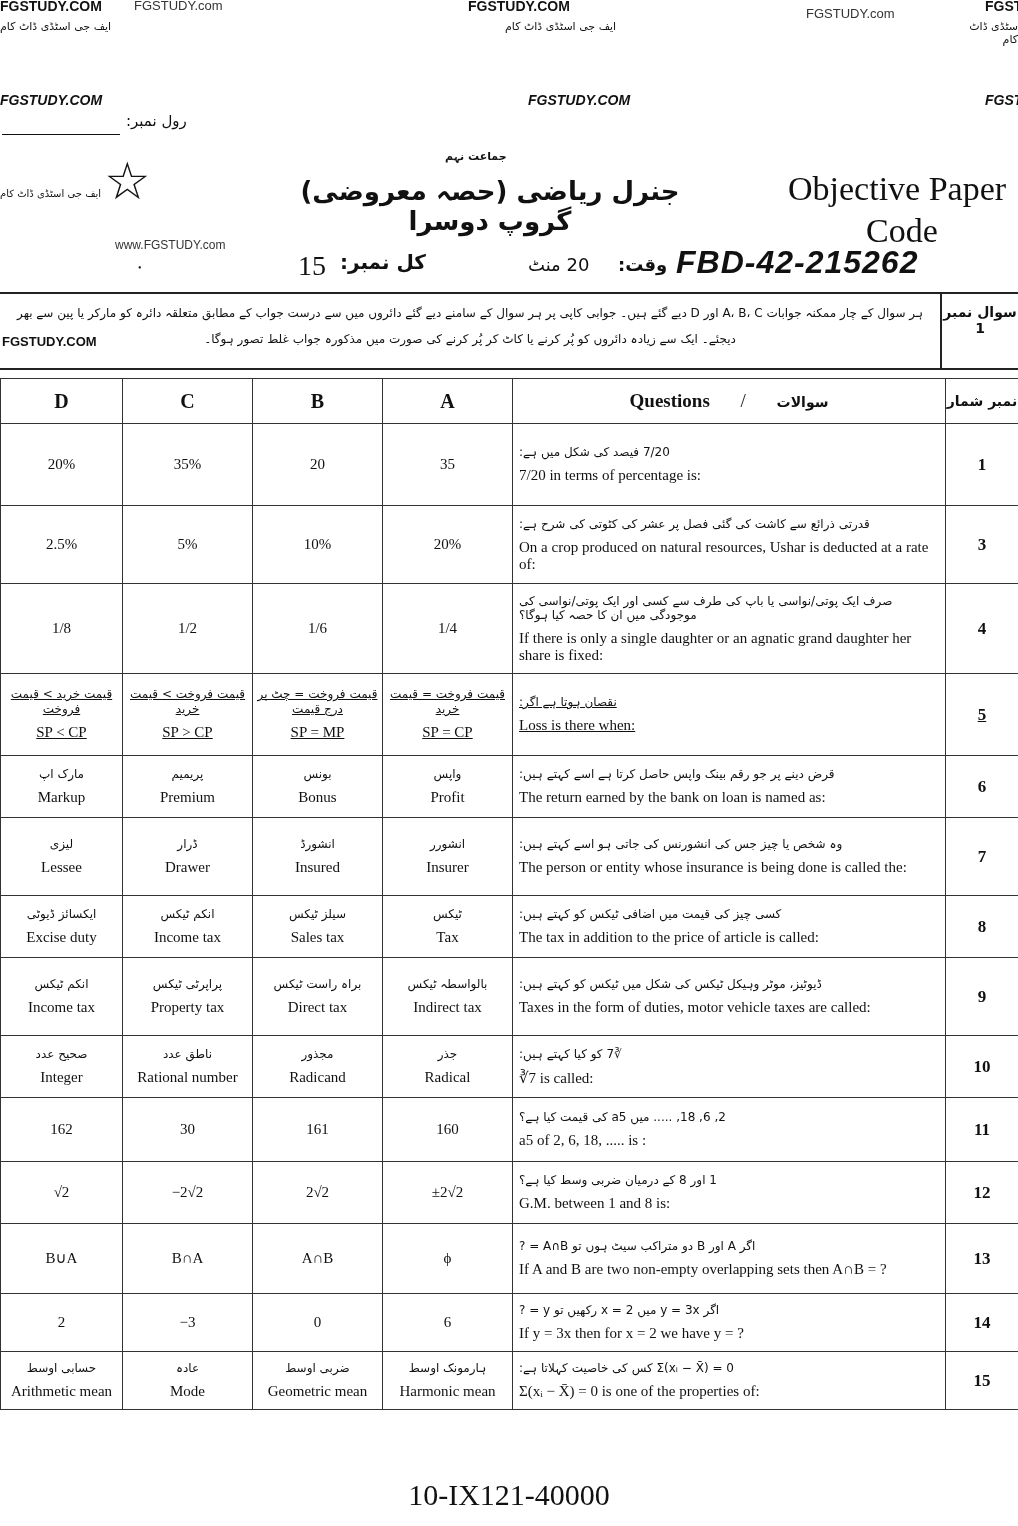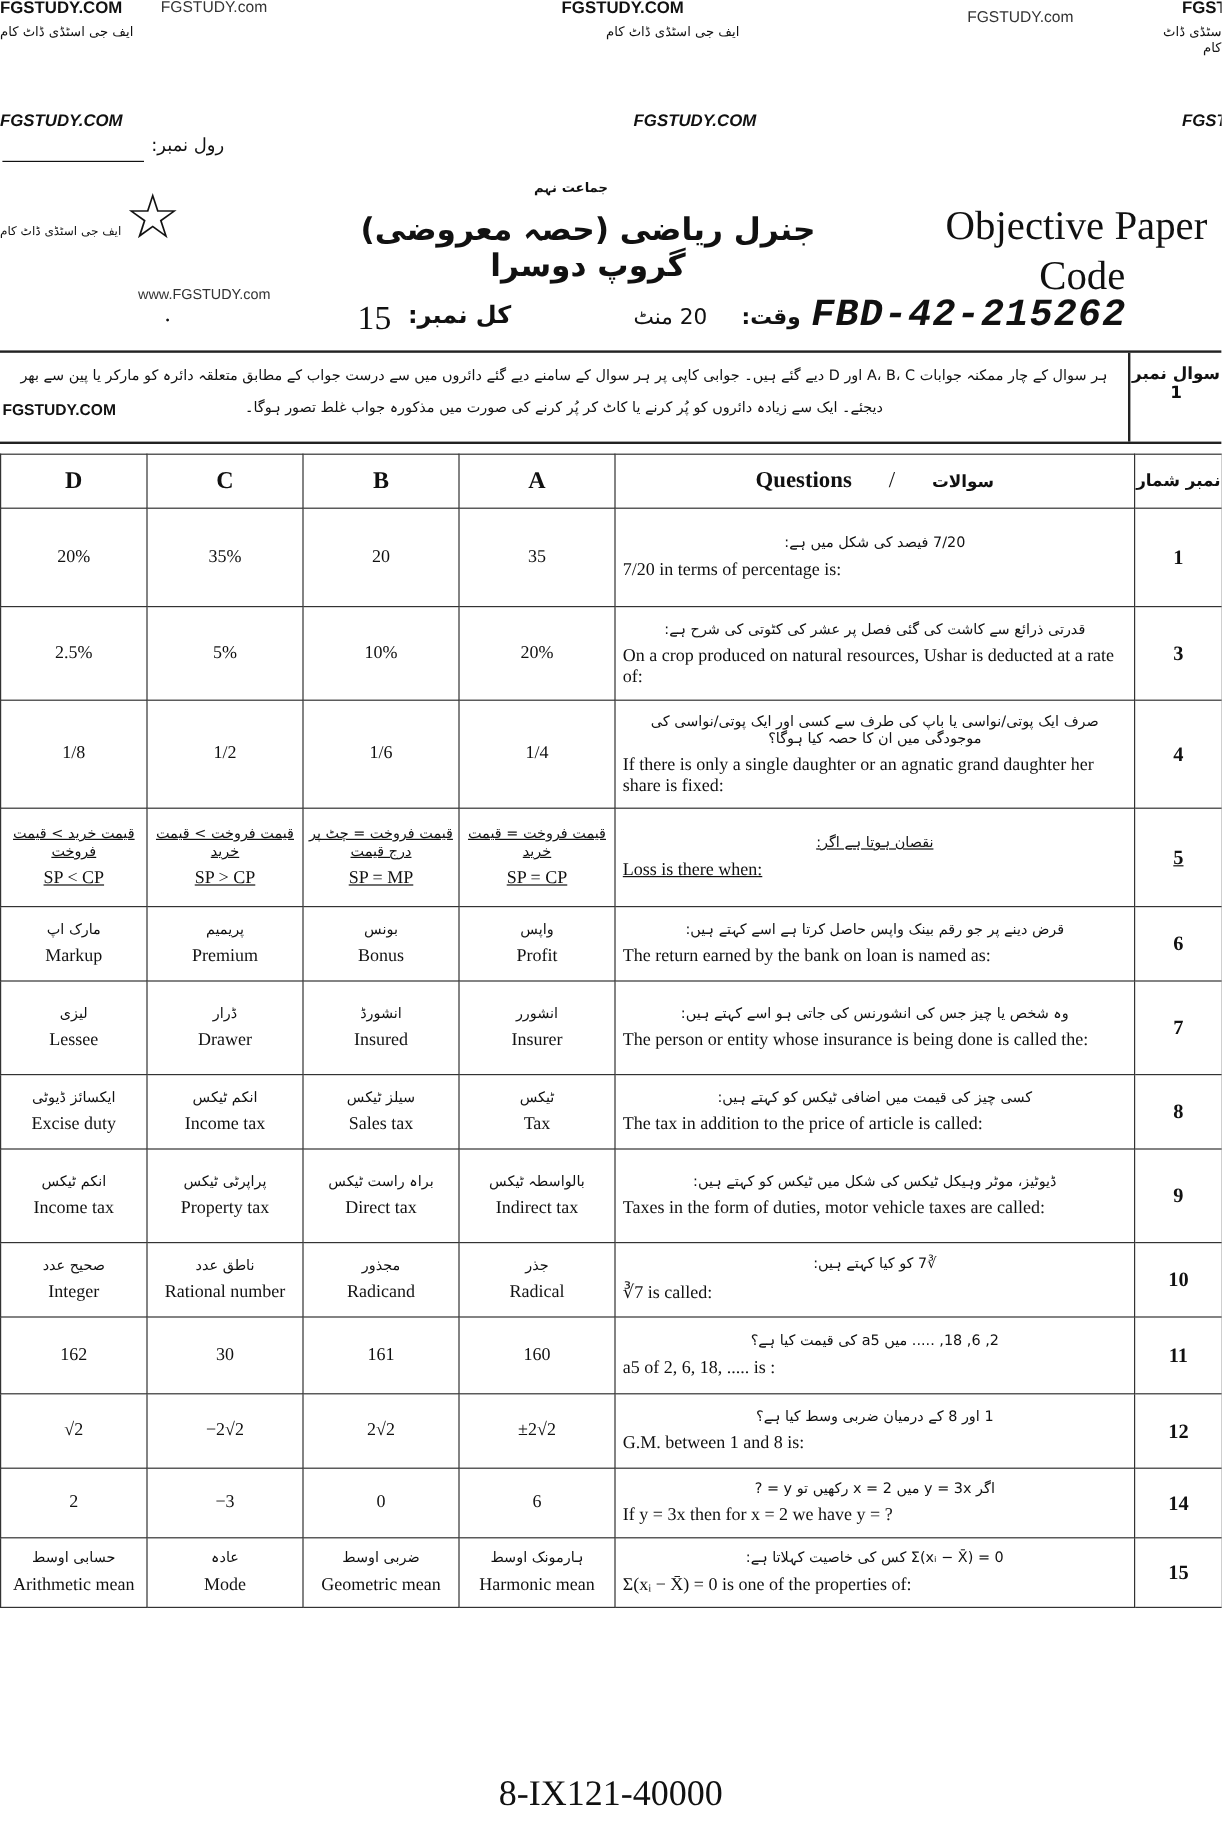--- a/index.html
+++ b/index.html
@@ -8,21 +8,21 @@
   .wm{font-family:"Liberation Sans",sans-serif;font-weight:bold;font-size:14px;color:#111;}
   .wm-thin{font-family:"Liberation Sans",sans-serif;font-size:13px;color:#333;}
   .urdu{direction:rtl;font-family:"DejaVu Sans",sans-serif;}
   .title-en{font-family:"Liberation Serif",serif;font-size:34px;margin-top:20px;}
   table.q{position:absolute;left:0;top:378px;width:1018px;border-collapse:collapse;table-layout:fixed;}
   table.q td, table.q th{border:1px solid #333;padding:0;vertical-align:middle;text-align:center;}
   table.q th{font-weight:bold;font-size:20px;height:44px;}
   .opt{font-size:15px;line-height:1.25;}
   .opt .ur{display:block;direction:rtl;font-family:"DejaVu Sans",sans-serif;font-size:12px;margin-bottom:6px;}
   .qcell{text-align:left !important;padding:4px 6px !important;font-size:15px;}
-  .qcell .ur{display:block;direction:rtl;text-align:center;font-family:"DejaVu Sans",sans-serif;font-size:12px;margin-bottom:8px;}
+  .qcell .ur{display:block;direction:rtl;text-align:left;font-family:"DejaVu Sans",sans-serif;font-size:12px;margin-bottom:8px;}
   .qnum{font-weight:bold;font-size:17px;}
   .instr{position:absolute;left:0;top:292px;width:1018px;height:74px;border-top:2px solid #222;border-bottom:2px solid #222;}
   .instr .txt{position:absolute;left:4px;right:82px;top:6px;direction:rtl;font-family:"DejaVu Sans",sans-serif;font-size:12px;line-height:26px;text-align:center;}
   .instr .lbl{position:absolute;right:0;top:0;width:78px;height:74px;border-left:2px solid #222;direction:rtl;font-family:"DejaVu Sans",sans-serif;font-size:14px;font-weight:bold;text-align:center;padding-top:10px;box-sizing:border-box;}
   .star{position:absolute;left:104px;top:156px;font-size:52px;line-height:1;}
   .footer{position:absolute;left:0;width:1018px;top:1478px;text-align:center;font-size:30px;}
 </style>
 </head>
 <body>
 
@@ -50,21 +50,21 @@
 <div class="abs title-en" style="left:788px;top:150px;">Objective Paper</div>
 <div class="abs title-en" style="left:866px;top:192px;">Code</div>
 
 <div class="abs wm-thin" style="left:115px;top:238px;font-size:12px;">www.FGSTUDY.com</div>
 <div class="abs" style="left:138px;top:262px;font-size:10px;">•</div>
 
 <div class="abs" style="left:298px;top:250px;font-size:28px;">15</div>
 <div class="abs urdu" style="left:340px;top:250px;font-size:20px;font-weight:bold;">کل نمبر:</div>
 <div class="abs urdu" style="left:528px;top:254px;font-size:18px;">20 منٹ</div>
 <div class="abs urdu" style="left:618px;top:254px;font-size:18px;font-weight:bold;">وقت:</div>
-<div class="abs" style="left:676px;top:244px;font-size:32px;font-weight:bold;font-family:Liberation Mono, monospace;font-style:italic;letter-spacing:1px;">FBD-42-215262</div>
+<div class="abs" style="left:676px;top:244px;font-size:32px;font-weight:bold;font-family:Liberation Sans, sans-serif;font-style:italic;letter-spacing:1px;">FBD-42-215262</div>
 
 <div class="instr">
   <div class="txt">ہر سوال کے چار ممکنہ جوابات A، B، C اور D دیے گئے ہیں۔ جوابی کاپی پر ہر سوال کے سامنے دیے گئے دائروں میں سے درست جواب کے مطابق متعلقہ دائرہ کو مارکر یا پین سے بھر دیجئے۔ ایک سے زیادہ دائروں کو پُر کرنے یا کاٹ کر پُر کرنے کی صورت میں مذکورہ جواب غلط تصور ہوگا۔</div>
   <div class="abs wm" style="left:2px;top:40px;font-size:13px;">FGSTUDY.COM</div>
   <div class="lbl">سوال نمبر 1</div>
 </div>
 
 <table class="q">
   <colgroup>
     <col style="width:122px">
@@ -170,32 +170,40 @@
         <td class="qnum">11</td>
       </tr>
       <tr style="height: 62px;">
         <td class="opt"><span>√2</span></td>
         <td class="opt"><span>−2√2</span></td>
         <td class="opt"><span>2√2</span></td>
         <td class="opt"><span>±2√2</span></td>
         <td class="qcell"><span class="ur">1 اور 8 کے درمیان ضربی وسط کیا ہے؟</span><span>G.M. between 1 and 8 is:</span></td>
         <td class="qnum">12</td>
       </tr>
+      <tr style="height: 70px;">
+        <td class="opt"><span>B∪A</span></td>
+        <td class="opt"><span>B∩A</span></td>
+        <td class="opt"><span>A∩B</span></td>
+        <td class="opt"><span>ϕ</span></td>
+        <td class="qcell"><span class="ur">اگر A اور B دو متراکب سیٹ ہوں تو A∩B = ?</span><span>If A and B are two non-empty overlapping sets then A∩B = ?</span></td>
+        <td class="qnum">13</td>
+      </tr>
       <tr style="height: 58px;">
         <td class="opt"><span>2</span></td>
         <td class="opt"><span>−3</span></td>
         <td class="opt"><span>0</span></td>
         <td class="opt"><span>6</span></td>
         <td class="qcell"><span class="ur">اگر y = 3x میں x = 2 رکھیں تو y = ?</span><span>If y = 3x then for x = 2 we have y = ?</span></td>
         <td class="qnum">14</td>
       </tr>
       <tr style="height: 58px;">
         <td class="opt"><span class="ur">حسابی اوسط</span><span>Arithmetic mean</span></td>
         <td class="opt"><span class="ur">عادہ</span><span>Mode</span></td>
         <td class="opt"><span class="ur">ضربی اوسط</span><span>Geometric mean</span></td>
         <td class="opt"><span class="ur">ہارمونک اوسط</span><span>Harmonic mean</span></td>
         <td class="qcell"><span class="ur">Σ(xᵢ − X̄) = 0 کس کی خاصیت کہلاتا ہے:</span><span>Σ(xᵢ − X̄) = 0 is one of the properties of:</span></td>
         <td class="qnum">15</td>
       </tr>
     </tbody>
 </table>
 
-<div class="footer">8-IX121-40000</div>
+<div class="footer">10-IX121-40000</div>
 
 </body></html>

